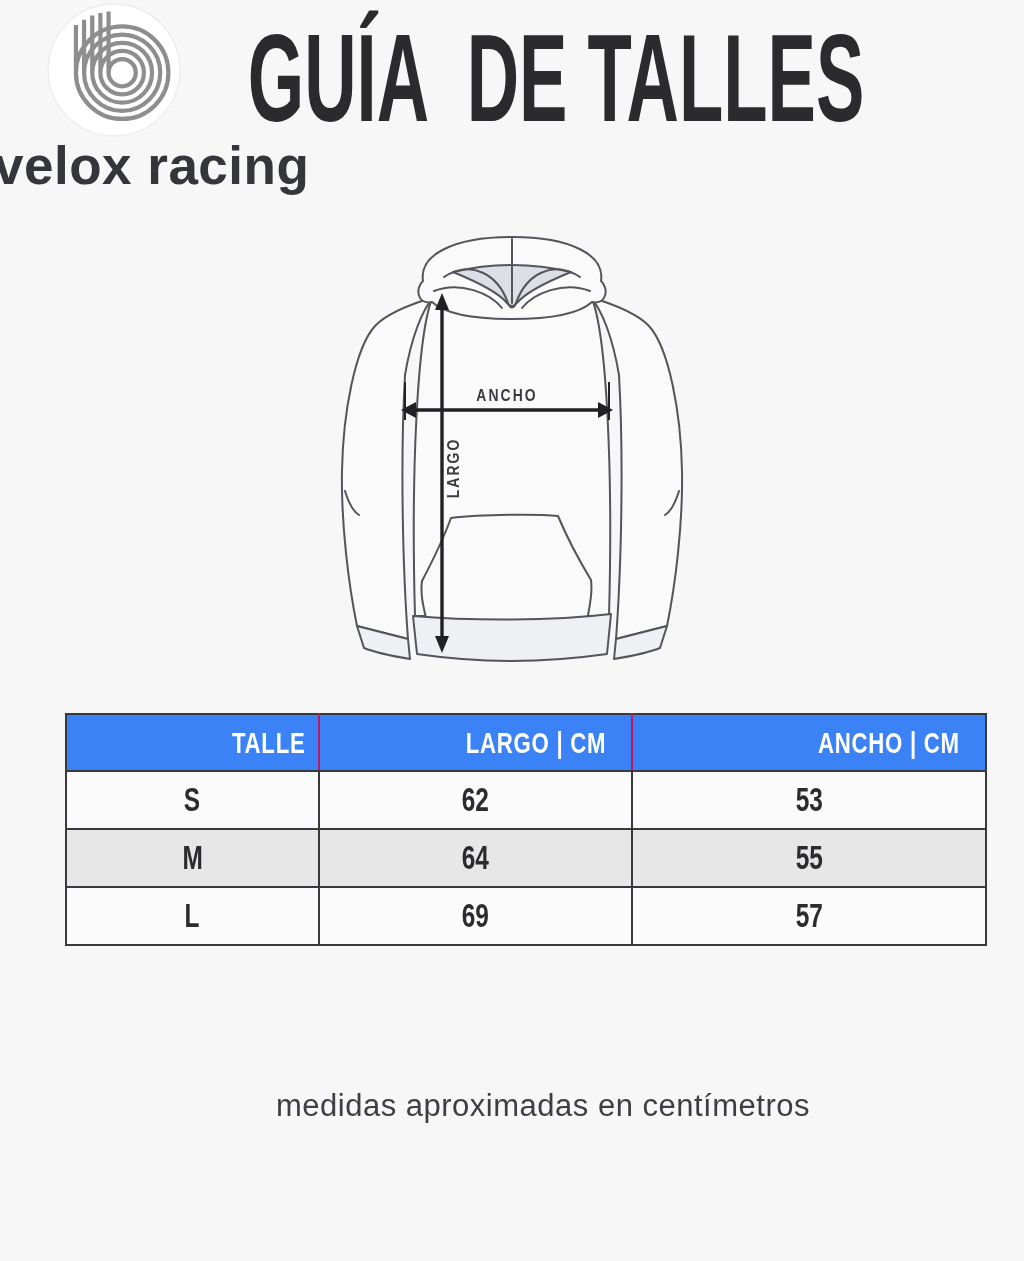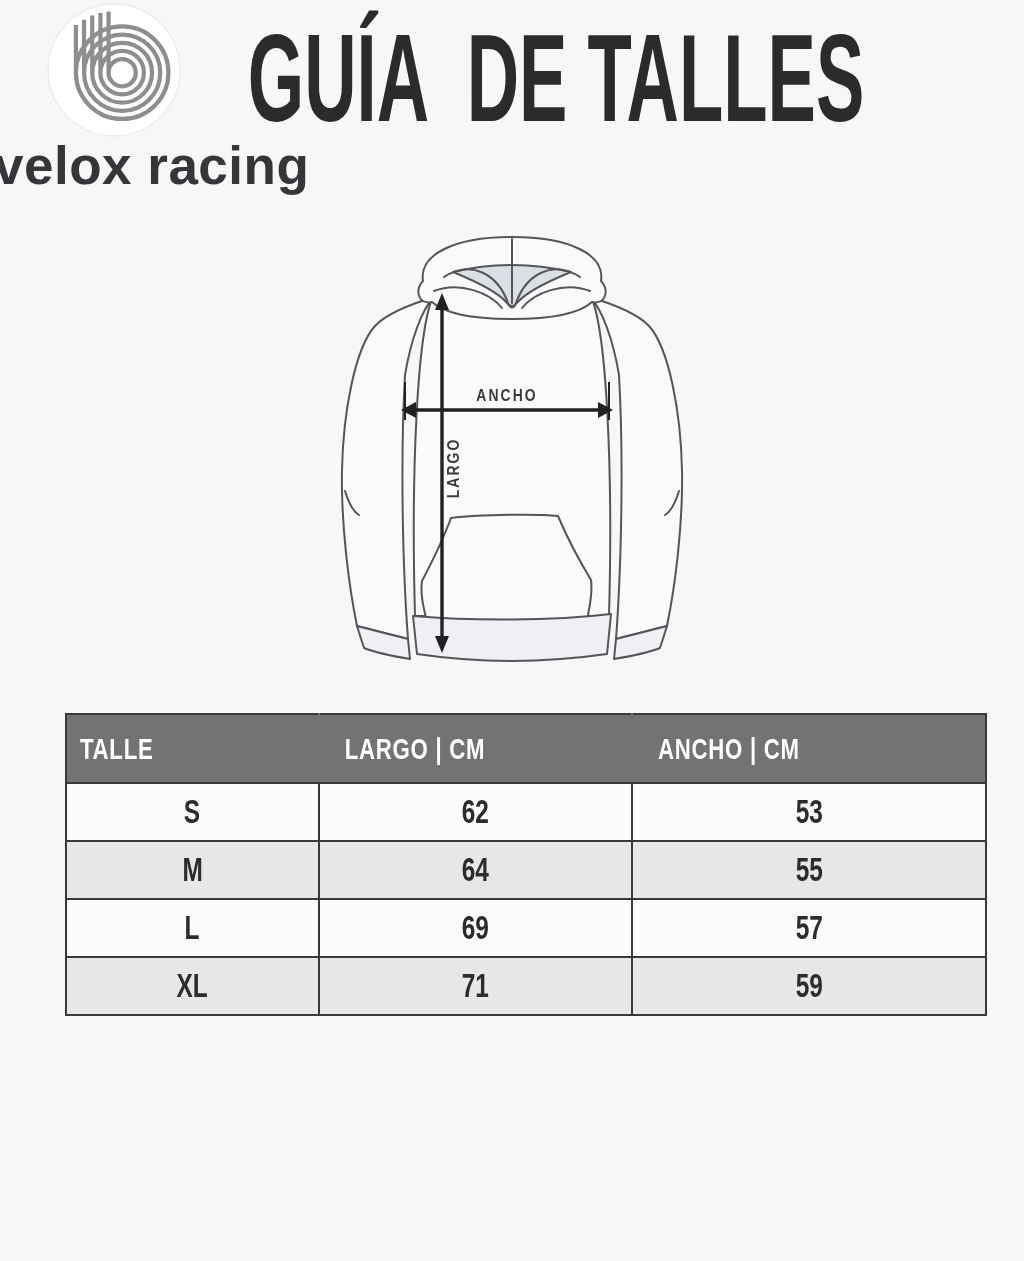--- a/index.html
+++ b/index.html
@@ -20,24 +20,24 @@
   .subtitle-row .t {
     display:inline-block; font-size:53px; line-height:56px; font-weight:700; color:#35363a;
     transform:translateX(-6px); letter-spacing:0.5px;
   }
   .hoodie { position:absolute; left:312px; top:213px; width:400px; height:492px; }
 
   .size-table { position:absolute; left:65px; top:713px; }
   table { width:920px; border-collapse:collapse; table-layout:fixed; border:2px solid #38393c; }
   col.c1 { width:253px; } col.c2 { width:313px; } col.c3 { width:354px; }
   th {
-    height:69px; background:#737373; text-align:left; vertical-align:middle;
+    height:57px; background:#3b82f6; text-align:right; vertical-align:middle;
     border-bottom:2px solid #38393c;
   }
-  th + th { border-left:2px solid #737373; }
+  th + th { border-left:2px solid #be185d; }
   th .t {
     display:inline-block; font-size:30px; font-weight:700; color:#ffffff;
     letter-spacing:1px; transform:scaleX(0.74); transform-origin:center; white-space:pre;
   }
   td {
     height:58px; text-align:center; vertical-align:middle;
     border:2px solid #38393c;
   }
   td .t {
     display:inline-block; font-size:33px; font-weight:700; color:#2c2c2f;
@@ -142,23 +142,21 @@
         <tr class="row-even">
           <td><span class="t">M</span></td>
           <td><span class="t">64</span></td>
           <td><span class="t">55</span></td>
         </tr>
         <tr class="row-odd">
           <td><span class="t">L</span></td>
           <td><span class="t">69</span></td>
           <td><span class="t">57</span></td>
         </tr>
-        <tr class="row-even">
-          <td><span class="t">XL</span></td>
-          <td><span class="t">71</span></td>
-          <td><span class="t">59</span></td>
-        </tr>
       </tbody>
     </table>
   </div>
 
+  <div class="footer-row">
+    <span class="t">medidas aproximadas en centímetros</span>
+  </div>
 
 </div>
 
 </body></html>

